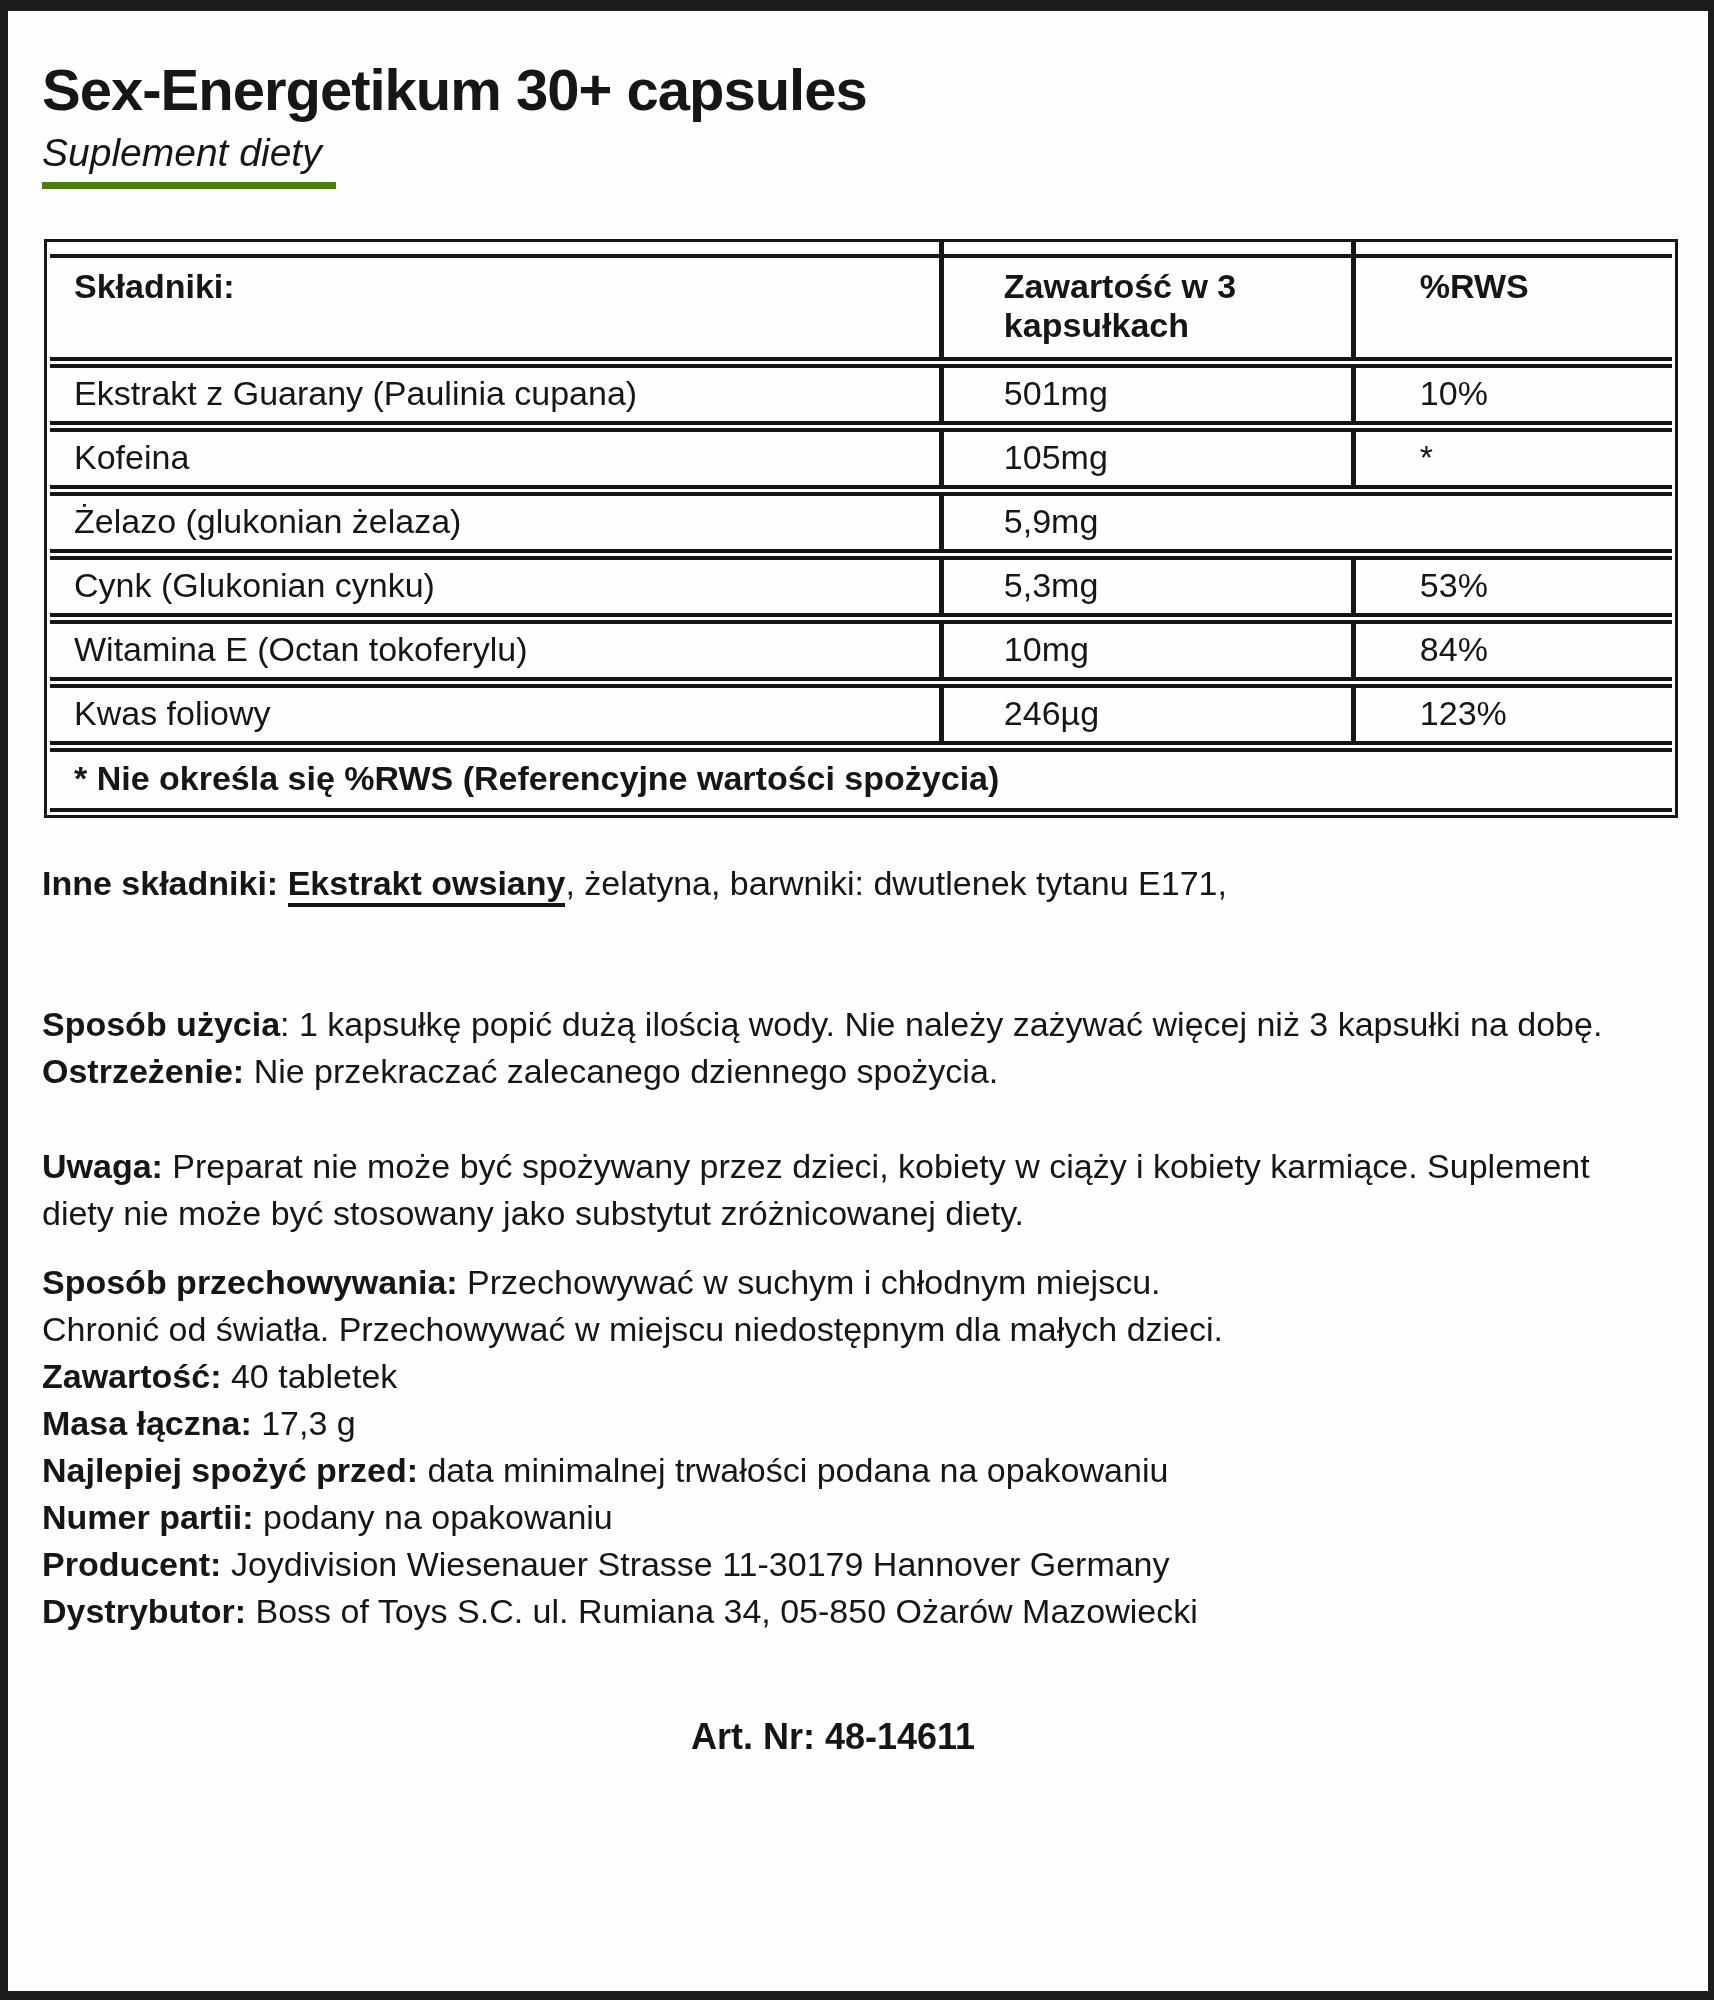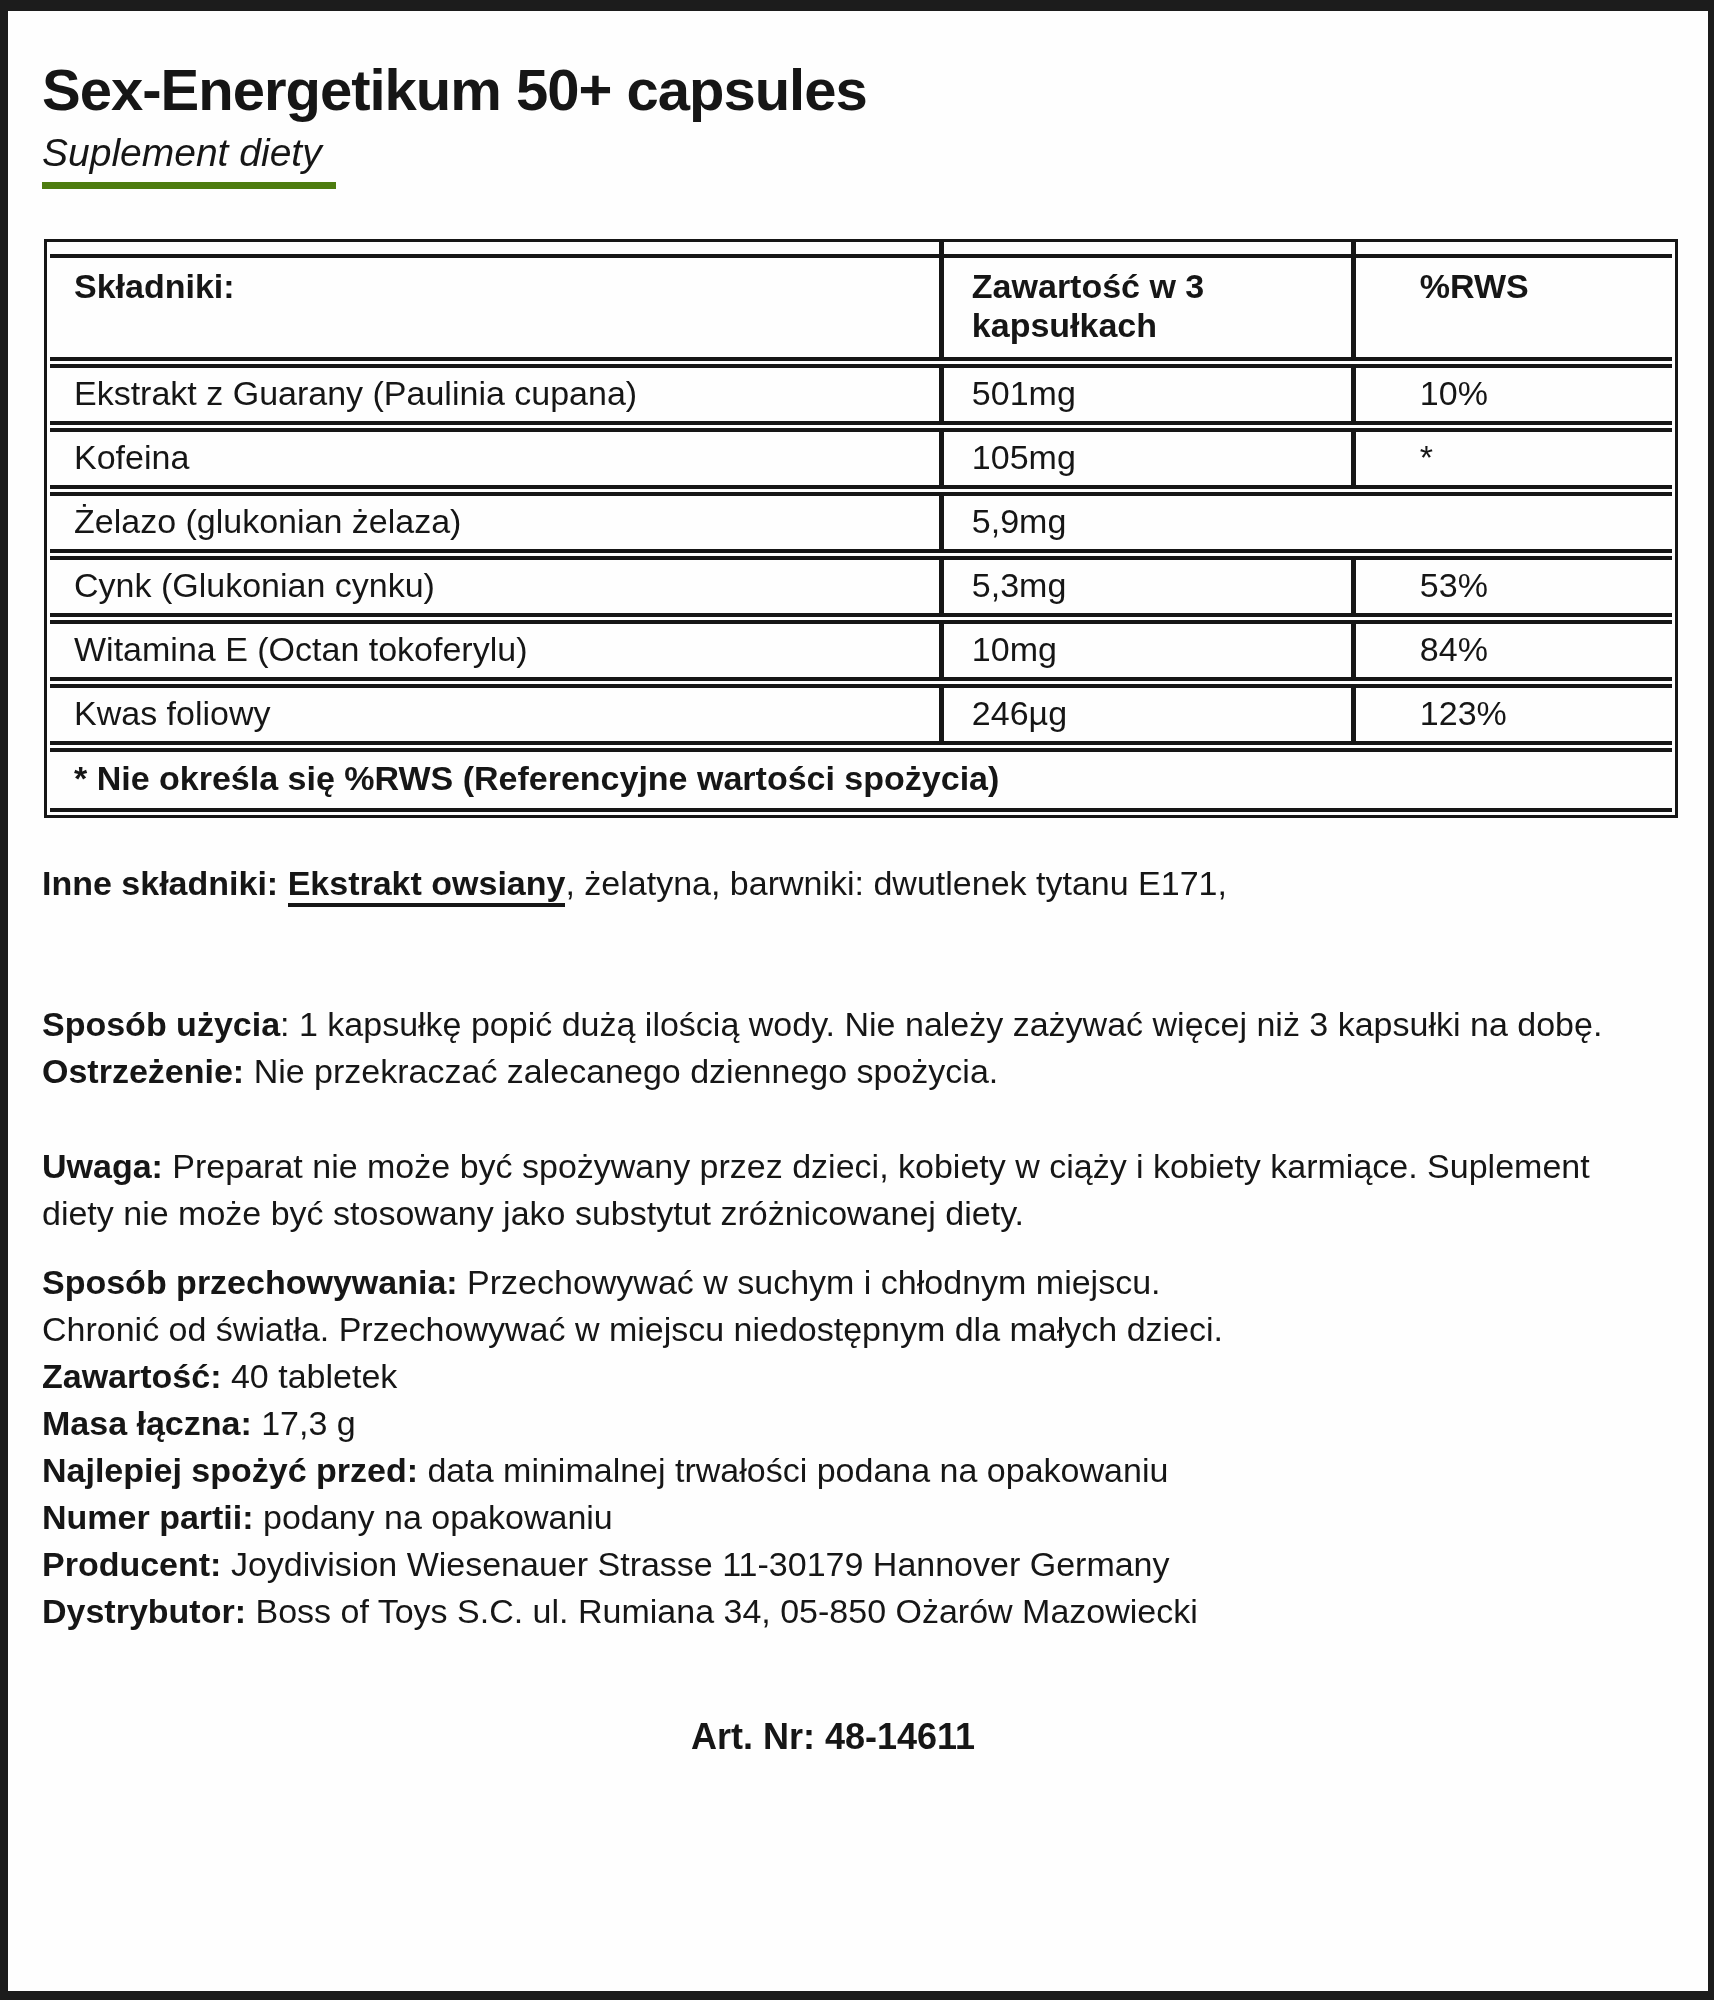--- a/index.html
+++ b/index.html
@@ -59,21 +59,21 @@
     border-bottom: none;
     margin-top: 0;
   }
   .spacer + .trow { margin-top: 0; }
   .cell {
     box-sizing: border-box;
     line-height: 40px;
     padding: 5px 8px 8px 24px;
   }
   .c1 { width: 54.8%; }
-  .c2 { width: 25.4%; padding-left: 28px; }
+  .c2 { width: 25.4%; padding-left: 60px; }
   .c3 { flex: 1; padding-left: 64px; }
   .c2, .c3 { border-left: 5px solid #161616; }
   .spacer .cell { padding: 0; }
   .thead .cell {
     font-weight: bold;
     line-height: 39px;
     padding-top: 9px;
     padding-bottom: 12px;
   }
   .tfoot .cfull {
@@ -104,21 +104,21 @@
     font-size: 36px;
     font-weight: bold;
   }
 </style>
 </head>
 <body>
 
 <div class="page">
   <div class="content">
 
-    <h1 class="title">Sex-Energetikum 50+ capsules</h1>
+    <h1 class="title">Sex-Energetikum 30+ capsules</h1>
     <div class="subtitle">
       <span class="inner">Suplement diety</span>
     </div>
 
     <div class="tbl">
       <div class="trow spacer">
         <div class="cell c1"></div>
         <div class="cell c2"></div>
         <div class="cell c3"></div>
       </div>

